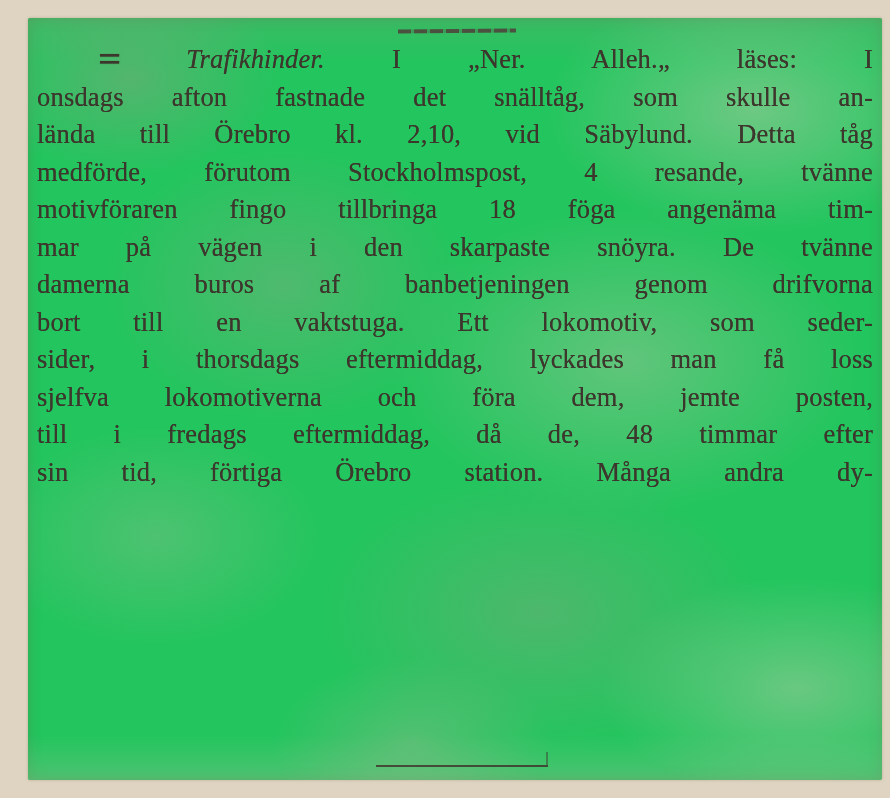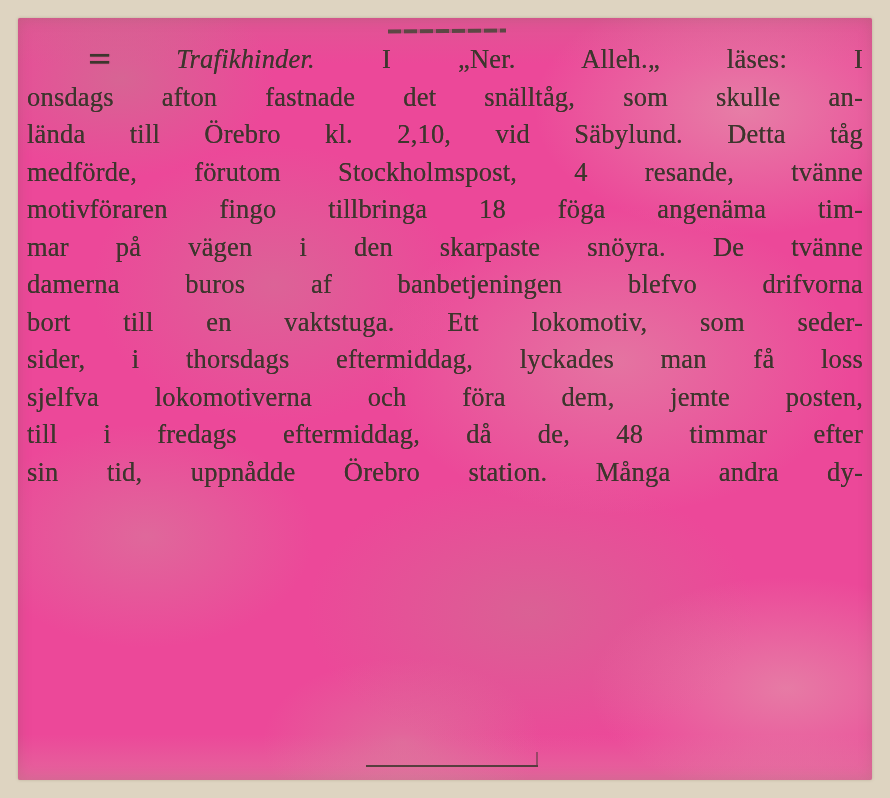--- a/index.html
+++ b/index.html
@@ -10,25 +10,25 @@
     width: 890px;
     height: 798px;
     position: relative;
     background: #ded4c1;
     overflow: hidden;
     font-family: "Liberation Serif", "DejaVu Serif", serif;
   }
   
   .scan {
     position: absolute;
-    left: 18px;
+    left: 28px;
     top: 18px;
     width: 854px;
     height: 762px;
-    background: #ec4899;
+    background: #22c55e;
     border-radius: 2px;
     box-shadow: inset 0 0 14px rgba(110, 88, 72, 0.28),
                 0 0 3px rgba(120, 100, 80, 0.35);
     overflow: hidden;
   }
   
   .texture {
     position: absolute;
     inset: 0;
     pointer-events: none;
@@ -125,22 +125,22 @@
     <div class="line line--first">
       <span class="lead-mark">=</span>
       <span class="article-title">Trafikhinder.</span>
       <span>I „Ner. Alleh.„ läses: I</span>
     </div>
     <div class="line">onsdags afton fastnade det snälltåg, som skulle an-</div>
     <div class="line">lända till Örebro kl. 2,10, vid Säbylund. Detta tåg</div>
     <div class="line">medförde, förutom Stockholmspost, 4 resande, tvänne</div>
     <div class="line">motivföraren fingo tillbringa 18 föga angenäma tim-</div>
     <div class="line">mar på vägen i den skarpaste snöyra. De tvänne</div>
-    <div class="line">damerna buros af banbetjeningen blefvo drifvorna</div>
+    <div class="line">damerna buros af banbetjeningen genom drifvorna</div>
     <div class="line">bort till en vaktstuga. Ett lokomotiv, som seder-</div>
     <div class="line">sider, i thorsdags eftermiddag, lyckades man få loss</div>
     <div class="line">sjelfva lokomotiverna och föra dem, jemte posten,</div>
     <div class="line">till i fredags eftermiddag, då de, 48 timmar efter</div>
-    <div class="line">sin tid, uppnådde Örebro station. Många andra dy-</div>
+    <div class="line">sin tid, förtiga Örebro station. Många andra dy-</div>
   </div>
 
   <div class="bottom-rule"></div>
 </div>
 
 </body></html>

